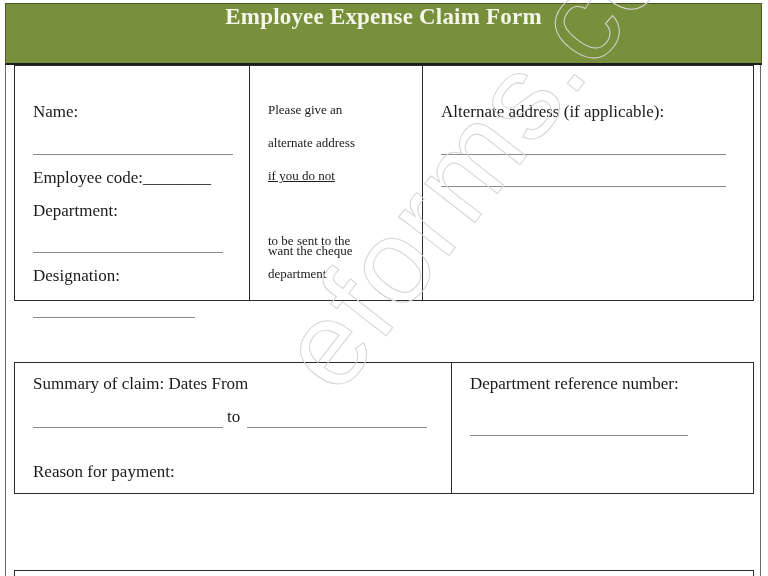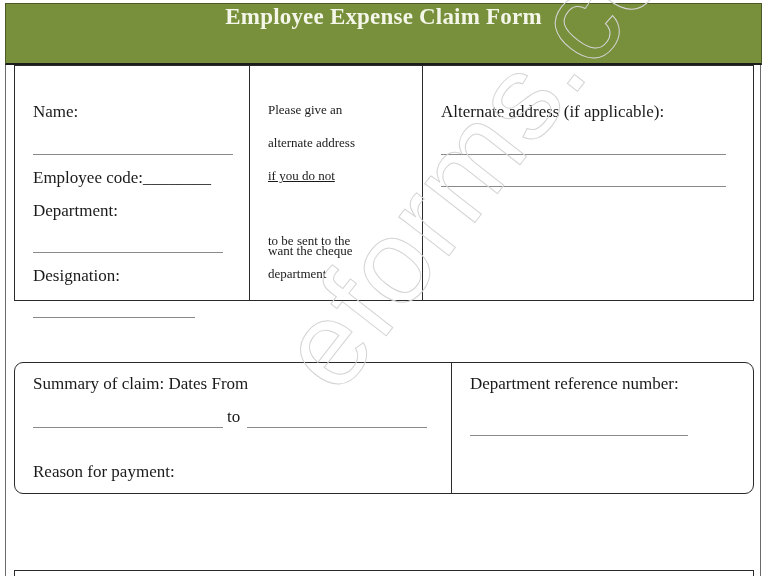--- a/index.html
+++ b/index.html
@@ -71,21 +71,21 @@
   <span class="note-line" style="left:253px; top:102px;text-decoration:underline;">if you do not</span>
   <span class="note-line" style="left:253px; top:129px;margin-top:48px;">want the cheque</span>
   <span class="note-line" style="left:253px; top:167px;">to be sent to the</span>
   <span class="note-line" style="left:253px; top:200px;">department</span>
 
   <span class="label" style="left:426px; top:36px;">Alternate address (if applicable):</span>
   <div class="blank" style="left:426px; top:88px; width:285px;"></div>
   <div class="blank" style="left:426px; top:120px; width:285px;"></div>
 </div>
 
-<div class="box" style="left:14px; top:362px; width:740px; height:132px;border-radius:9px;">
+<div class="box" style="left:14px; top:362px; width:740px; height:132px;">
   <div class="vline" style="left:436px;"></div>
 
   <span class="label" style="left:18px; top:11px;">Summary of claim: Dates From</span>
   <div class="blank" style="left:18px; top:64px; width:190px;"></div>
   <span class="label" style="left:212px; top:44px;">to</span>
   <div class="blank" style="left:232px; top:64px; width:180px;"></div>
 
   <span class="label" style="left:18px; top:99px;">Reason for payment:</span>
 
   <span class="label" style="left:455px; top:11px;">Department reference number:</span>

